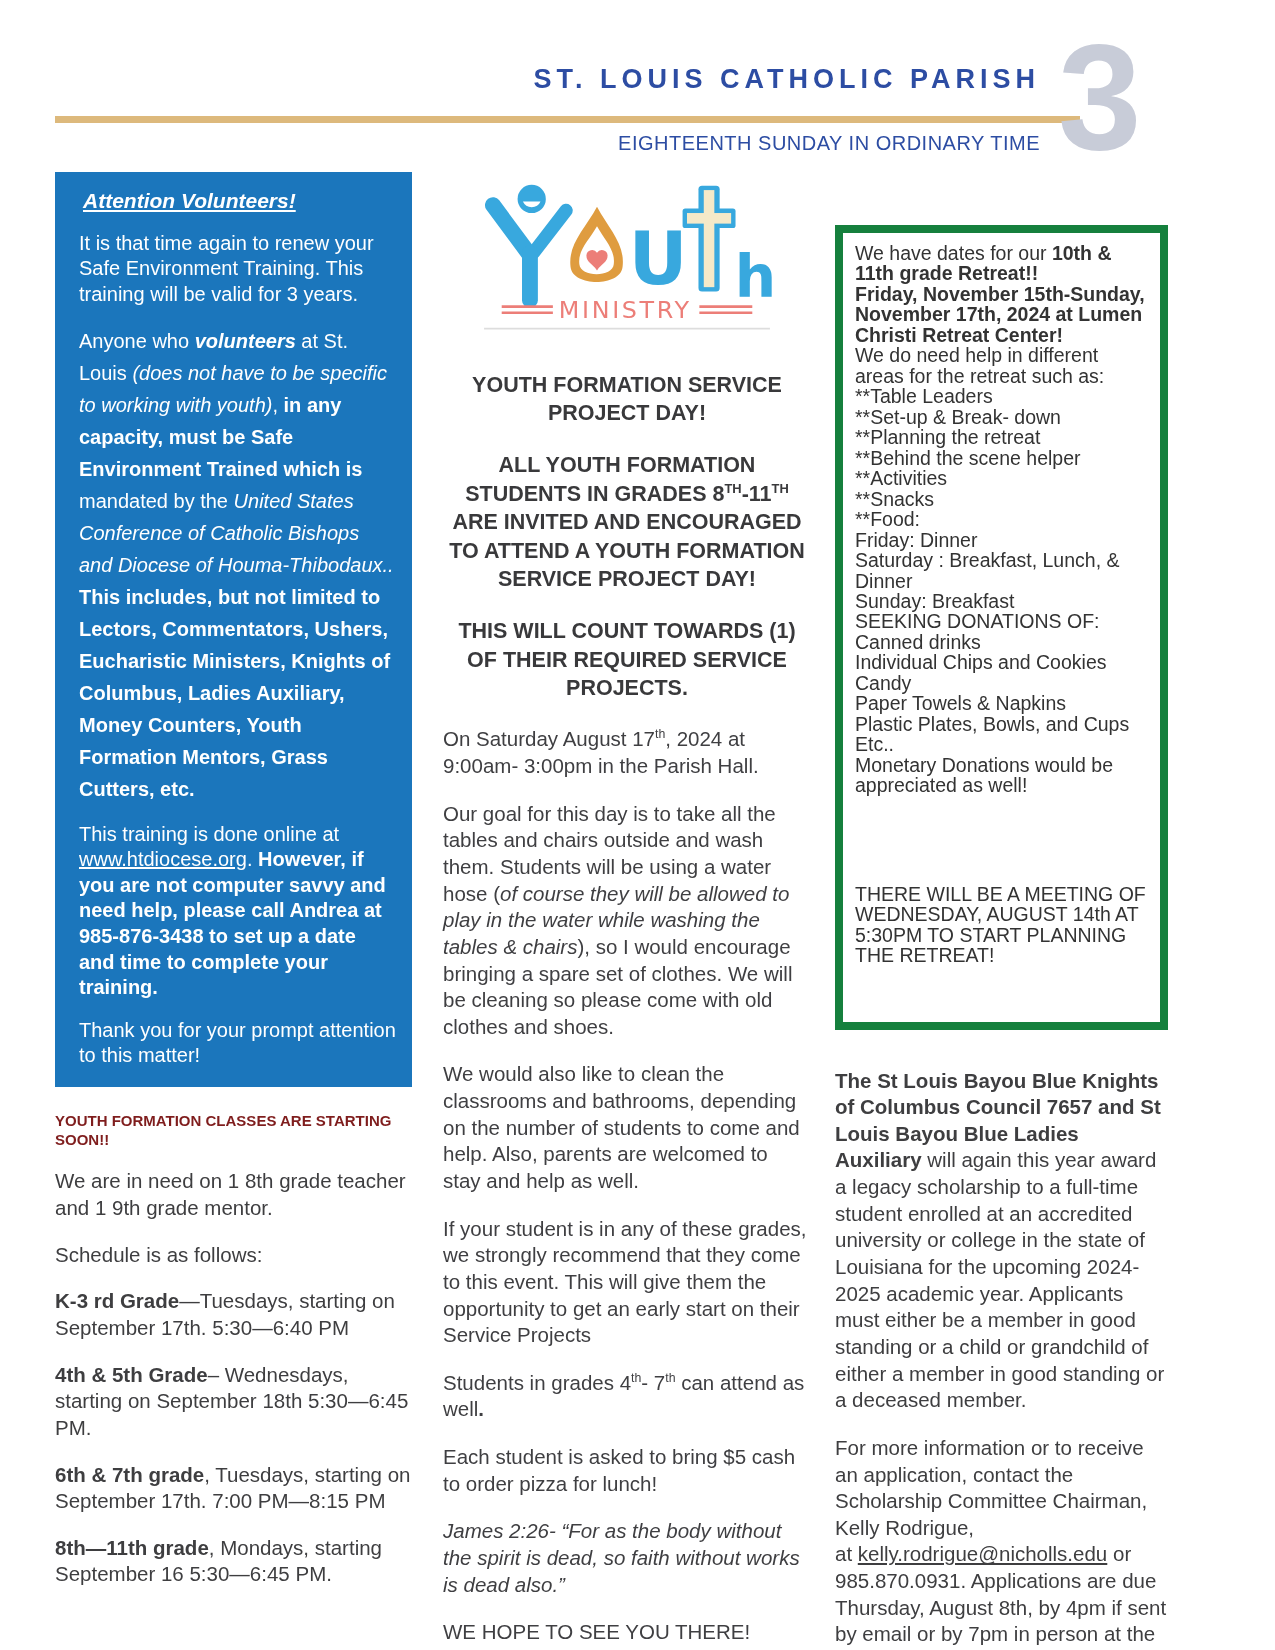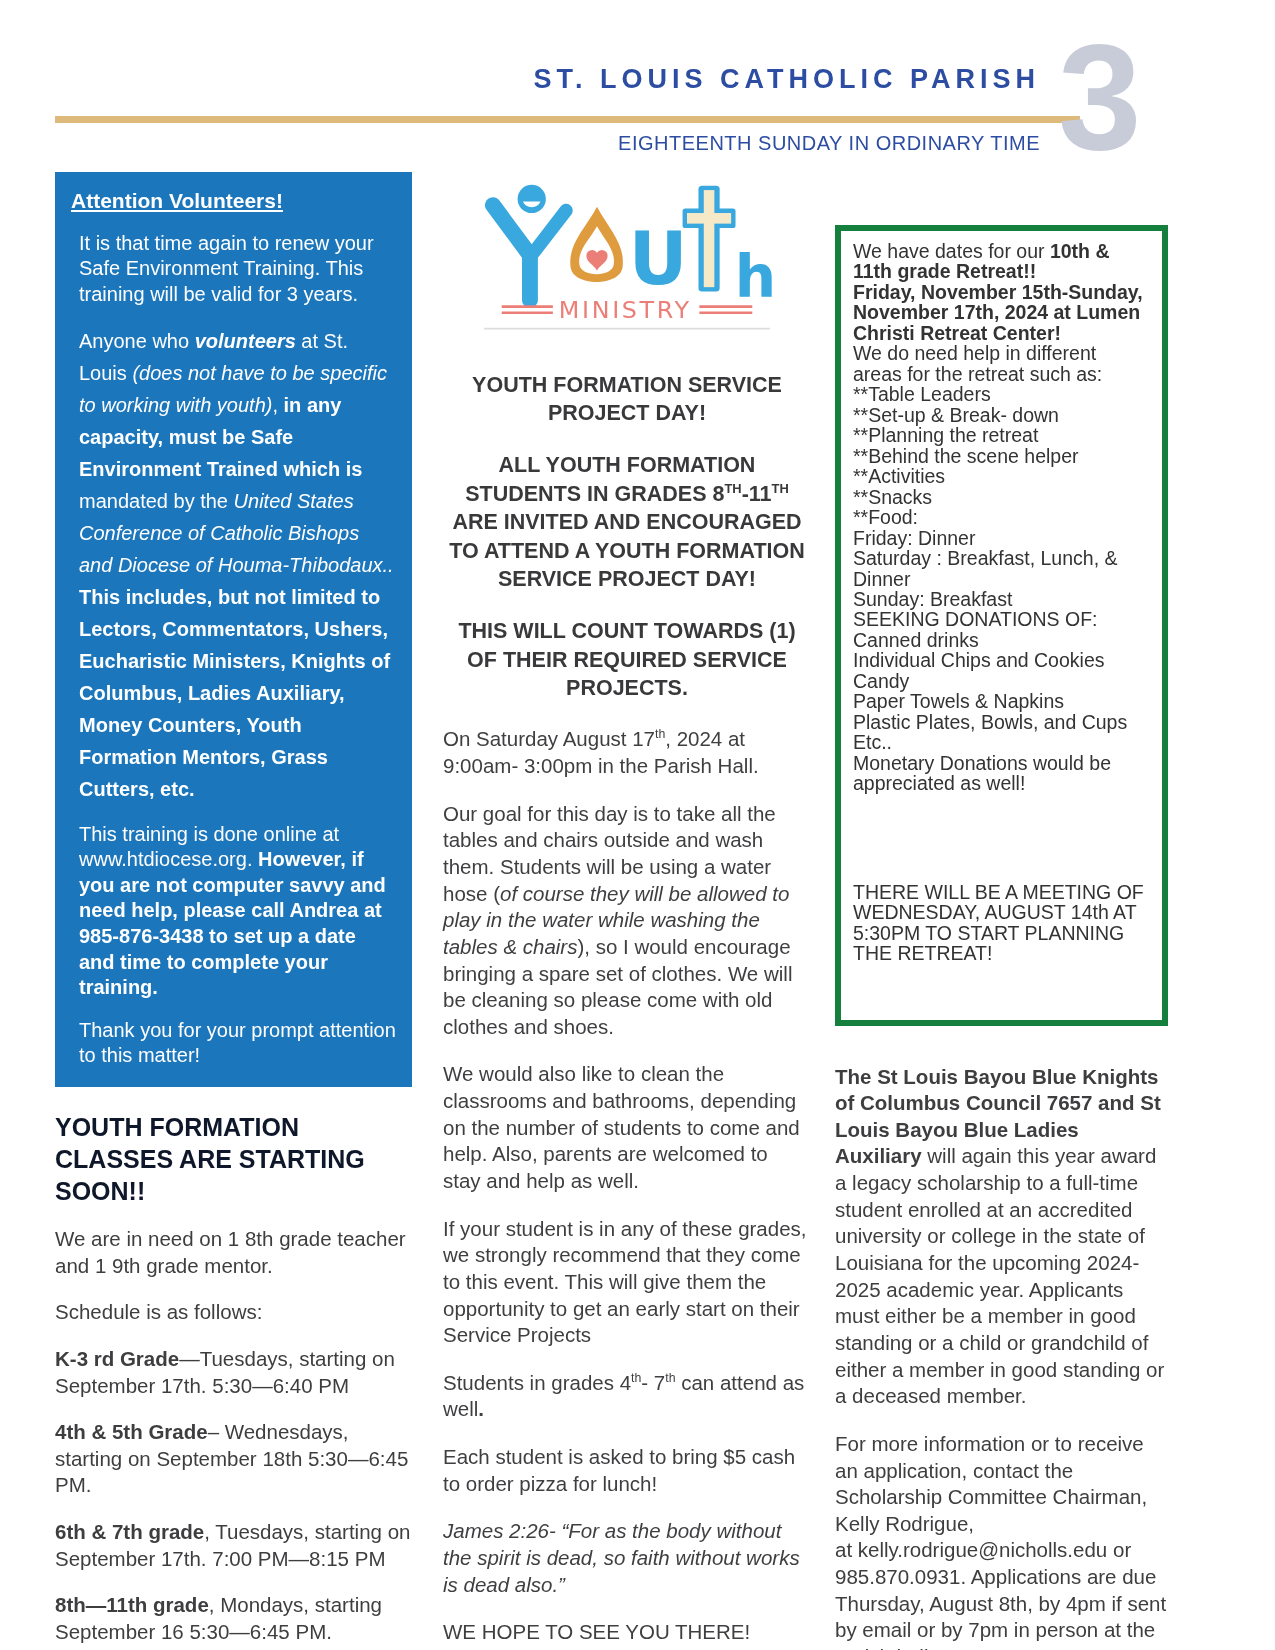--- a/index.html
+++ b/index.html
@@ -3,21 +3,21 @@
 <meta charset="utf-8">
 <style>
   html,body{margin:0;padding:0;}
   body{
     width:1275px;height:1650px;background:#ffffff;position:relative;
     font-family:"Liberation Sans", sans-serif;color:#3f3f42;
     -webkit-font-smoothing:antialiased;
   }
   .b{font-weight:bold}
   .i{font-style:italic}
-  .u{}
+  .u{text-decoration:underline}
   sup{font-size:60%;vertical-align:super;line-height:0;}
 
   
   .page-title{
     position:absolute;top:64px;right:235px;
     font-size:27px;font-weight:bold;letter-spacing:5px;color:#2d4da3;white-space:nowrap;margin-left:20px;
   }
   .gold-rule{position:absolute;left:55px;top:116px;width:1025px;height:7px;background:#ddb97c;}
   .page-subtitle{
     position:absolute;top:132px;right:235px;
@@ -28,44 +28,44 @@
     font-size:150px;line-height:1;font-weight:bold;color:#c8ccd8;
   }
 
   
   .col-left{position:absolute;left:55px;top:172px;width:357px;}
   .vol-box{
     background:#1b76bc;color:#ffffff;box-sizing:border-box;
     padding:16px 16px 18px 16px;font-size:20px;line-height:1.28;
   }
   .vol-heading{
-    font-weight:bold;text-decoration:underline;
-    font-size:21px;margin:0 0 16px 0;
+    font-weight:bold;font-style:italic;text-decoration:underline;
+    font-size:21px;margin:0 0 16px 12px;
   }
   .vol-box p{margin:0 0 17px 8px;}
   .vol-box p:last-child{margin-bottom:0;}
   .loose{line-height:1.6;}
   .classes{margin-top:24px;font-size:20.5px;line-height:1.3;color:#3e3e40;}
-  .classes .sec-head{font-weight:bold;color:#0f172a;font-size:25px;line-height:1.28;margin:0 0 19px 0;}
+  .classes .sec-head{font-weight:bold;color:#7f1d1d;font-size:15px;line-height:1.28;margin:0 0 19px 0;}
   .classes p{margin:0 0 20px 0;}
 
   
   .col-mid{position:absolute;left:443px;top:175px;width:368px;font-size:20.5px;line-height:1.3;}
   .logo-wrap{width:300px;margin:0 auto 30px auto;}
   .mid-head{
     text-align:center;font-weight:bold;color:#39393b;
     font-size:21.5px;line-height:1.32;margin:0 0 24px 0;
   }
   .col-mid p{margin:0 0 21px 0;}
   .verse{font-style:italic;}
 
   
   .col-right{position:absolute;left:835px;top:225px;width:333px;}
   .retreat-box{
-    box-sizing:border-box;border:6px solid #15803d;background:#ffffff;
+    box-sizing:border-box;border:8px solid #15803d;background:#ffffff;
     padding:10px 12px 56px 12px;font-size:19.5px;line-height:1.05;color:#333333;
   }
   .retreat-box .line{min-height:20px;}
   .retreat-box .blank{height:44px;}
   .scholarship{margin-top:38px;font-size:20.5px;line-height:1.3;color:#3e3e40;}
   .scholarship p{margin:0 0 21px 0;}
 </style>
 </head>
 <body>
 

